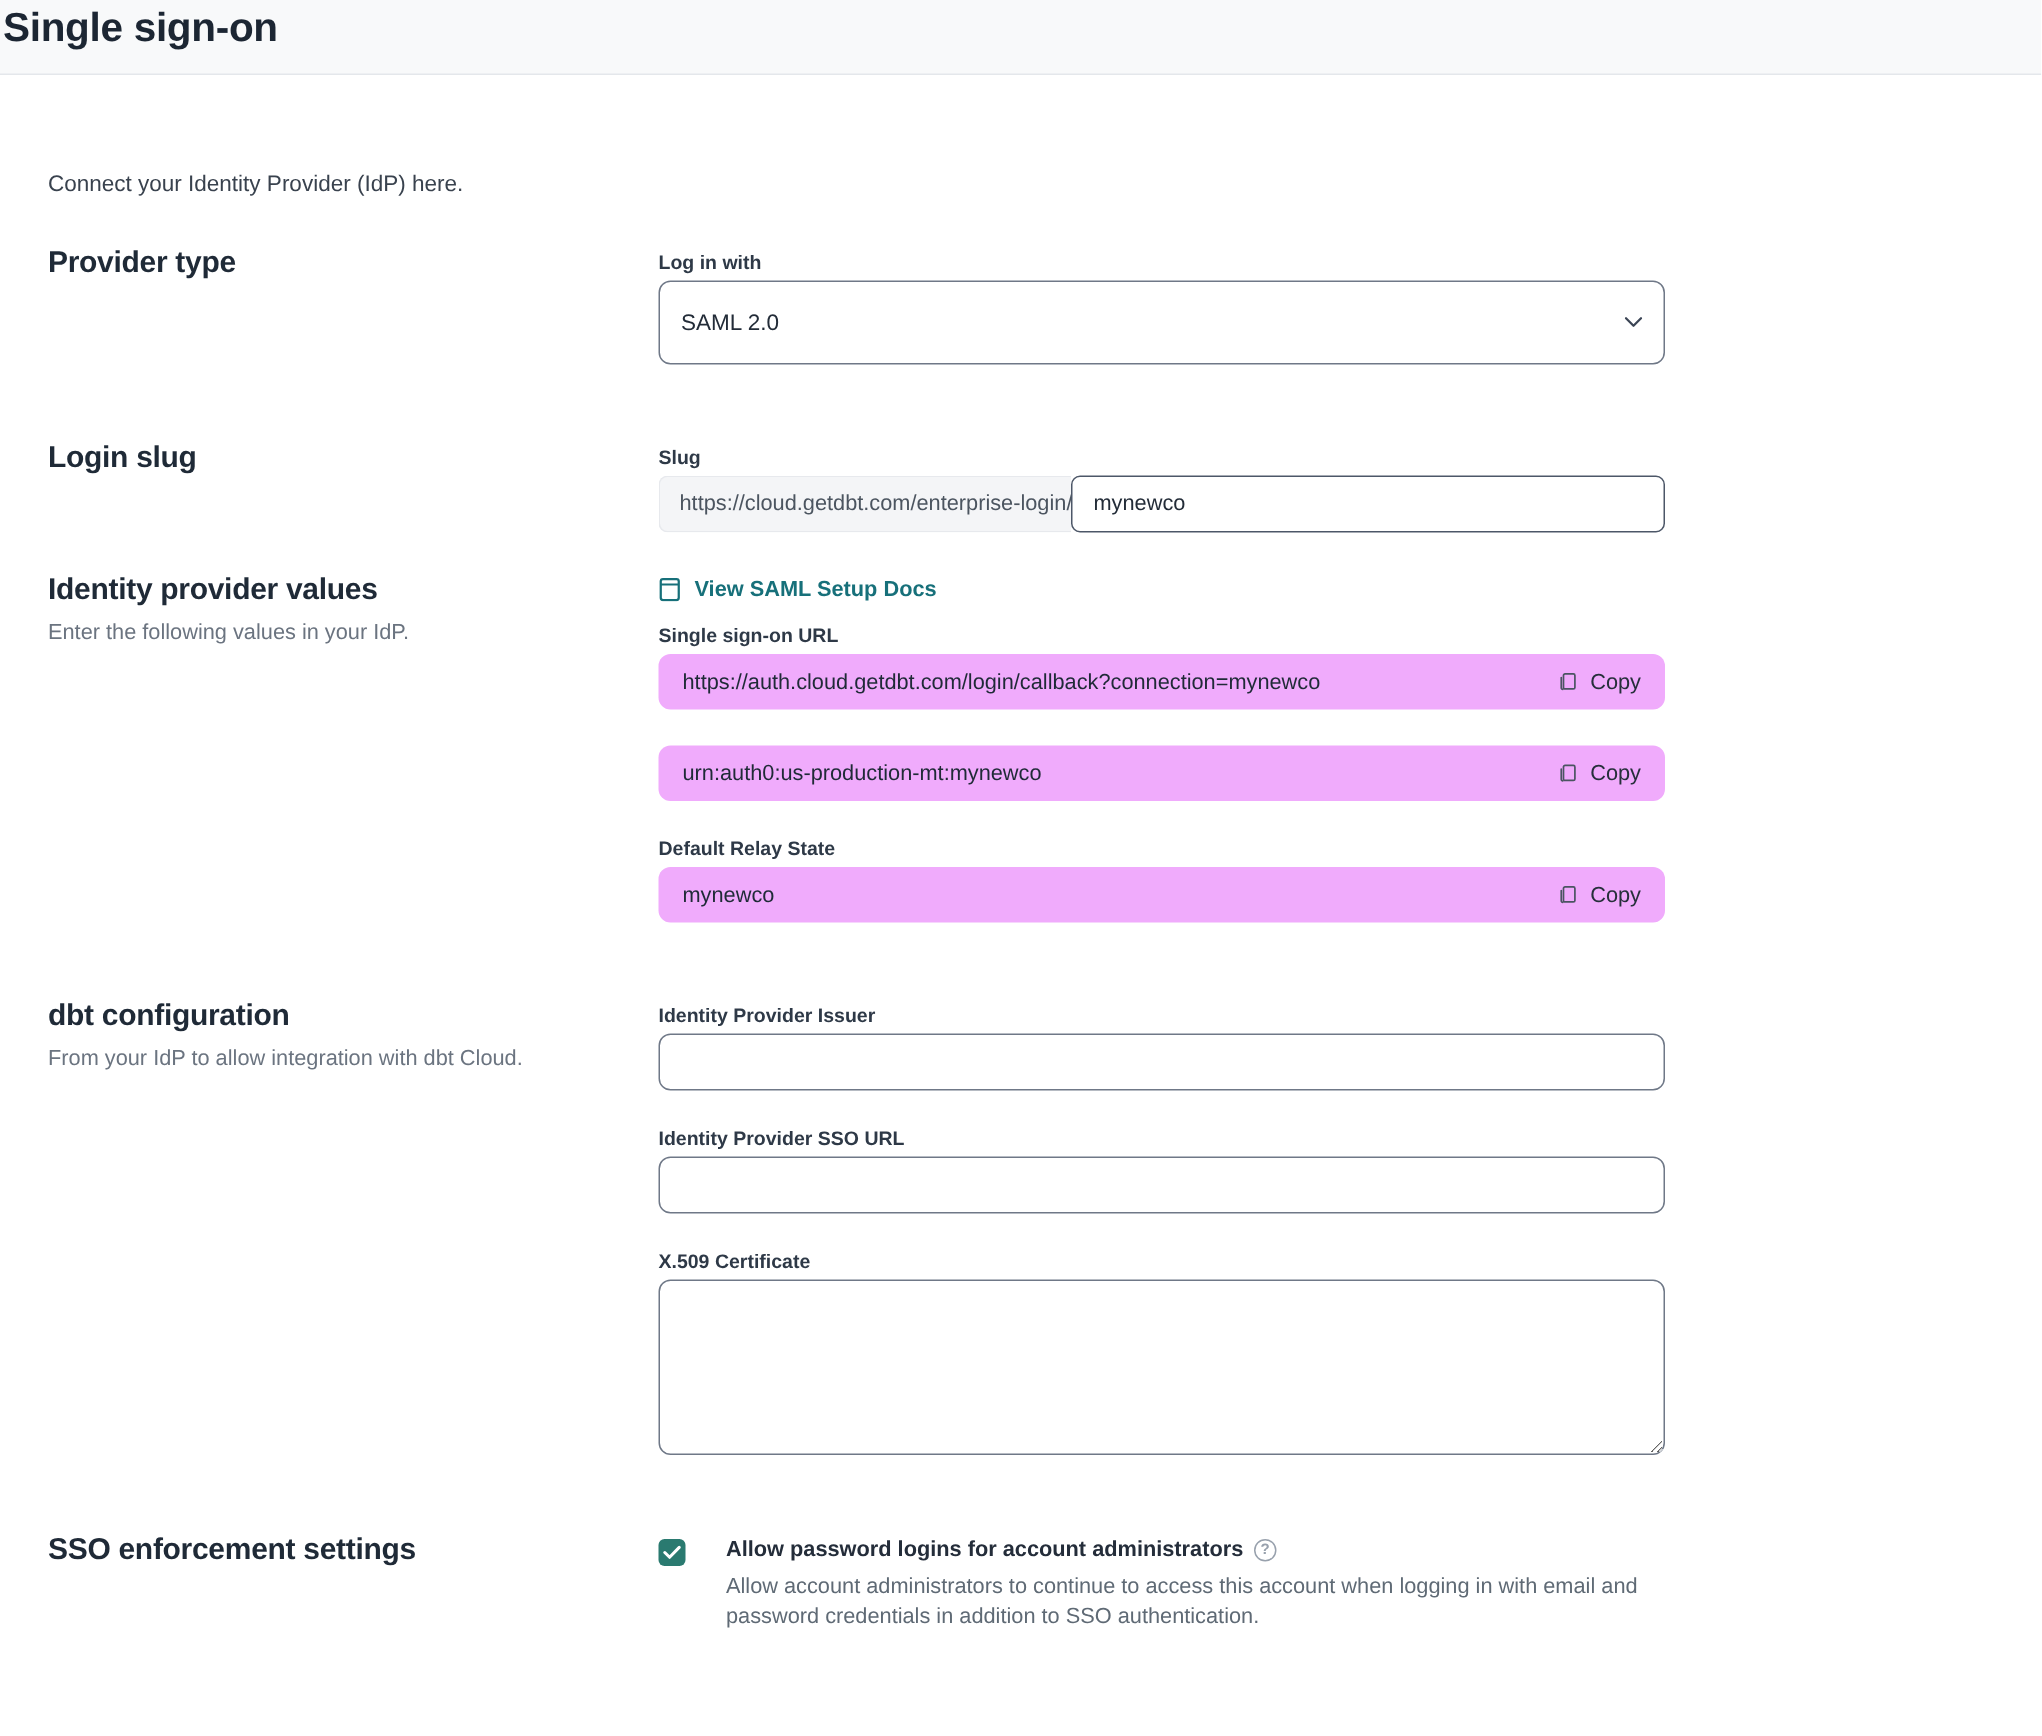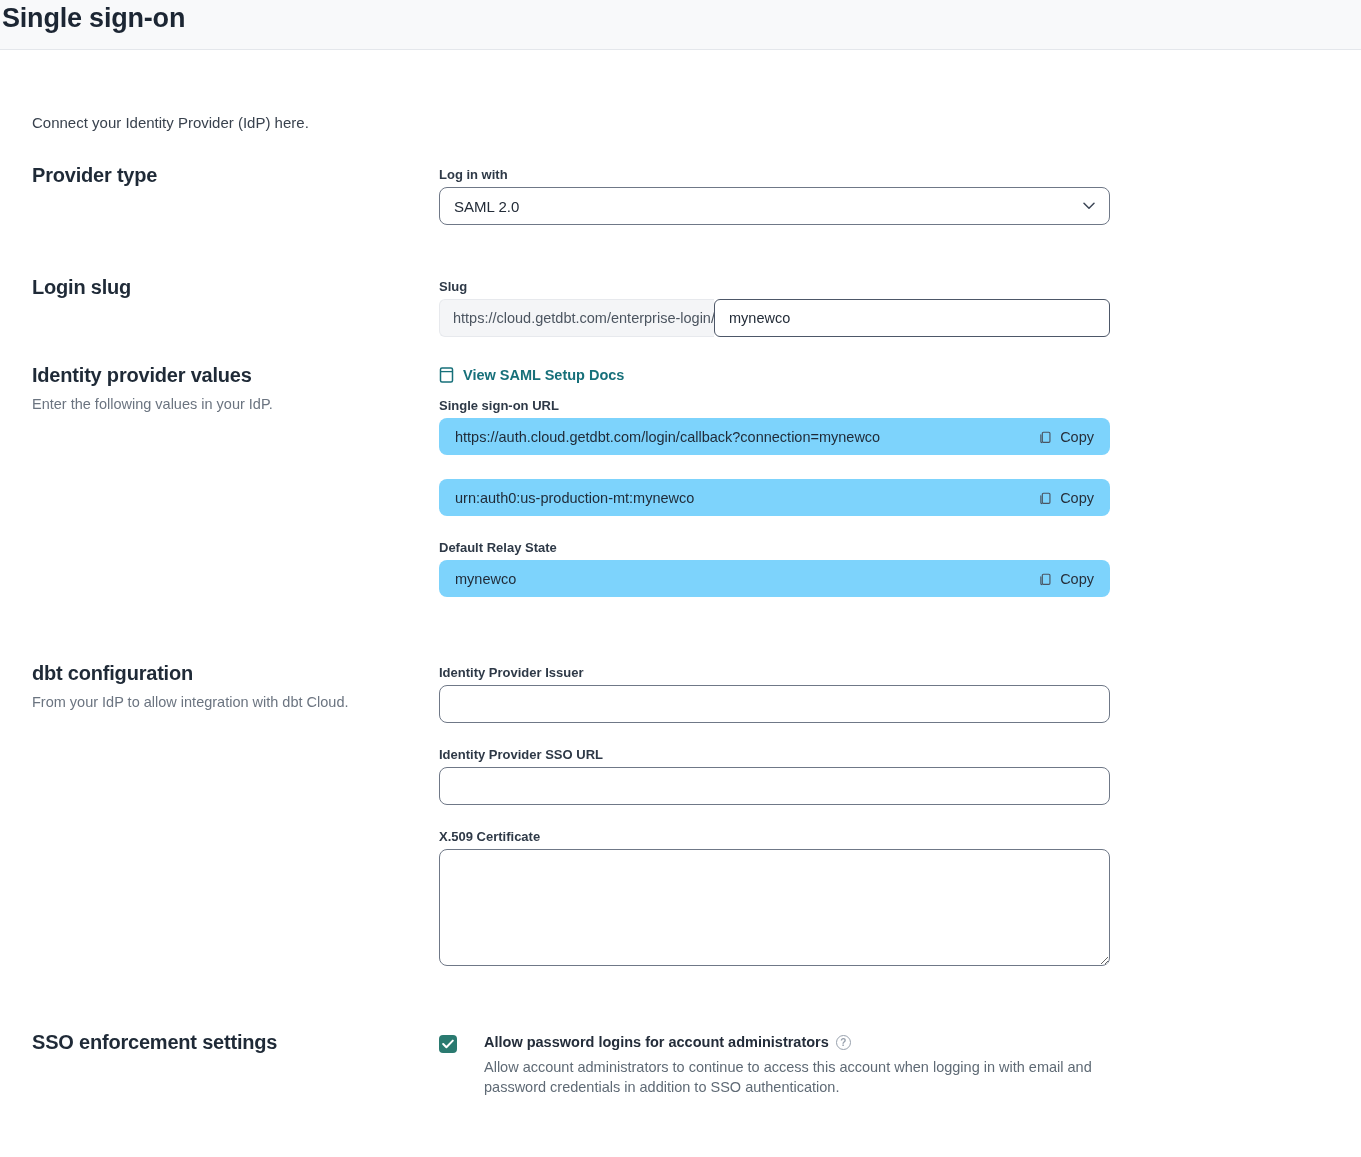--- a/index.html
+++ b/index.html
@@ -17,45 +17,45 @@
 
   .row { display:flex; align-items:flex-start; }
   .col-left { width:407px; flex:0 0 407px; padding-right:24px; }
   .col-right { width:671px; flex:0 0 671px; }
 
   h2.section-heading { font-size:20px; font-weight:700; color:#1f2a37; margin-top:-3px; letter-spacing:-0.2px; }
   .section-sub { font-size:14.5px; color:#6b7480; margin-top:9px; }
 
   .field-label { font-size:13px; font-weight:700; color:#2e3947; margin-bottom:5px; }
   .field-group { margin-bottom:24px; }
-  .field-group:last-child { margin-bottom:14px; }
-
-  
-  .select-box { height:38px; border:1px solid #6f7887; border-radius:8px; background:#fff;
+  .field-group:last-child { margin-bottom:0; }
+
+  
+  .select-box { height:56px; border:1px solid #6f7887; border-radius:8px; background:#fff;
     display:flex; align-items:center; justify-content:space-between; padding:0 14px; cursor:pointer; }
   .select-box .value { font-size:15px; color:#232c38; }
   .chevron { display:flex; align-items:center; color:#3c4656; }
 
   
   .slug-wrap { display:flex; align-items:stretch; height:38px; }
   .slug-prefix { width:275px; background:#f4f5f7; border:1px solid #e7e9ed; border-right:none;
     border-radius:6px 0 0 6px; display:flex; align-items:center; padding:0 13px;
     font-size:14.5px; color:#4c5560; white-space:nowrap; }
   .slug-input { width:396px; border:1px solid #4d5768; border-radius:6px; padding:0 14px;
     font-size:14.5px; color:#232c38; font-family:inherit; background:#fff; outline:none; }
 
   
   .docs-link { display:flex; align-items:center; gap:9px; color:#17707a; font-weight:700;
     font-size:14.5px; cursor:pointer; margin-bottom:15px; text-decoration:none; }
 
   
-  .copy-box { height:37px; background:#7dd3fc; border-radius:8px; display:flex; align-items:center;
+  .copy-box { height:37px; background:#f0abfc; border-radius:8px; display:flex; align-items:center;
     justify-content:space-between; padding:0 16px; }
   .copy-box .ro-value { font-size:14.5px; color:#1f2a37; }
-  .copy-btn { display:flex; align-items:flex-end; gap:7px; cursor:pointer; color:#262f3b; font-size:14.5px; }
+  .copy-btn { display:flex; align-items:center; gap:7px; cursor:pointer; color:#262f3b; font-size:14.5px; }
   .copy-btn .icon { display:flex; color:#4a5461; }
 
   
   .text-input { width:100%; height:38px; border:1px solid #6f7887; border-radius:8px; padding:0 14px;
     font-size:14.5px; color:#232c38; font-family:inherit; background:#fff; outline:none; }
   .textarea-input { width:100%; height:117px; border:1px solid #6f7887; border-radius:8px; padding:10px 14px;
     font-size:14.5px; color:#232c38; font-family:inherit; background:#fff; outline:none; resize:both; }
 
   
   .row-provider { margin-bottom:54px; }

